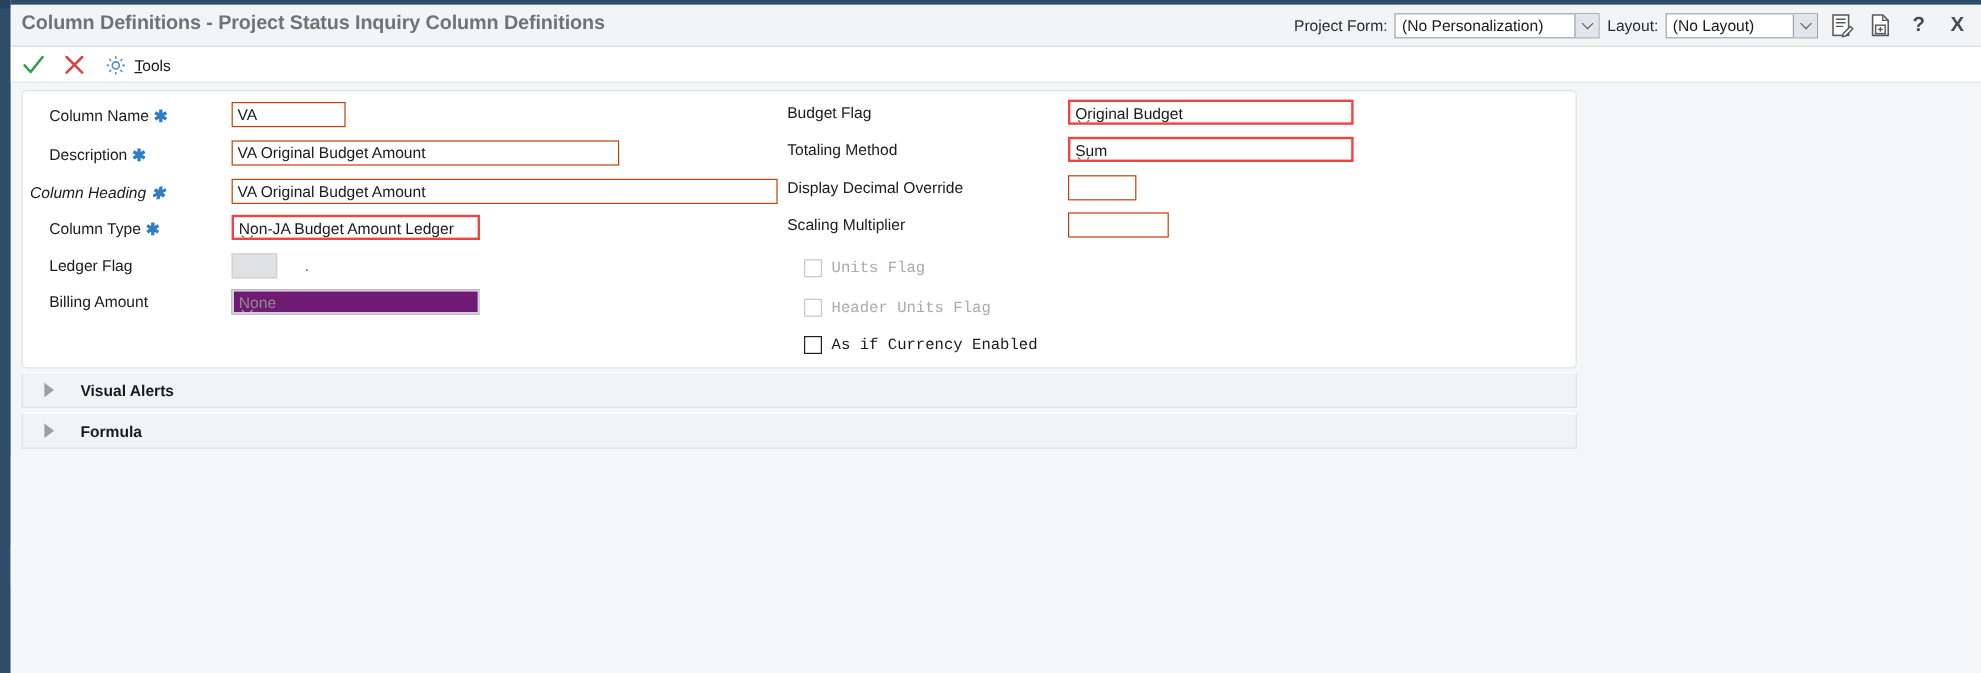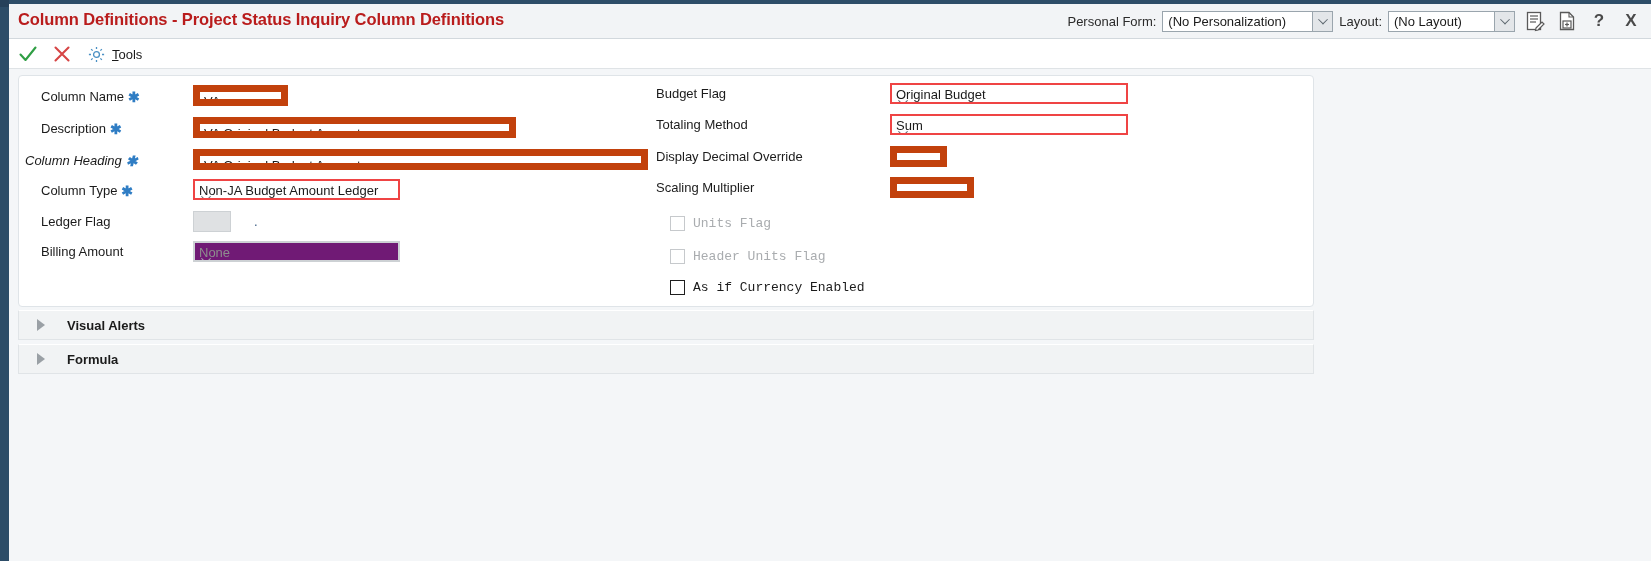--- a/index.html
+++ b/index.html
@@ -73,21 +73,21 @@
     background: #f2f4f6;
     border-bottom: 1px solid #d2d8dd;
     box-sizing: border-box;
   }
   #form-title {
     position: absolute;
     left: 9px;
     top: 6px;
     font-size: 16.5px;
     font-weight: bold;
-    color: #b91c1c;
+    color: #737373;
     white-space: nowrap;
     letter-spacing: -0.1px;
   }
   #title-right {
     position: absolute;
     right: 8px;
     top: 5px;
     display: flex;
     align-items: center;
     gap: 6px;
@@ -199,21 +199,21 @@
     margin-left: 4px;
     font-weight: bold;
     position: relative;
     top: 1px;
   }
 
   .txt-input {
     position: absolute;
     height: 21px;
     background: #ffffff;
-    border: 7px solid #c2410c;
+    border: 1px solid #c2410c;
     box-sizing: border-box;
     font-family: "Liberation Sans", sans-serif;
     font-size: 13px;
     color: #1a1a1a;
     padding: 0 4px;
     line-height: 19px;
     white-space: nowrap;
     overflow: hidden;
   }
   .txt-input.empty { }
@@ -346,21 +346,21 @@
 
 <div id="page">
 
   <div id="top-accent"></div>
 
   <div id="title-bar">
     <div id="form-title">Column Definitions - Project Status Inquiry Column Definitions</div>
 
     <div id="title-right">
 
-      <span class="tb-label">Personal Form:</span>
+      <span class="tb-label">Project Form:</span>
 
       <div class="tb-combo" id="combo-personal">
         <div class="tb-combo-text">(No Personalization)</div>
         <div class="tb-combo-btn"></div>
       </div>
 
       <span class="tb-label">Layout:</span>
 
       <div class="tb-combo" id="combo-layout">
         <div class="tb-combo-text">(No Layout)</div>

